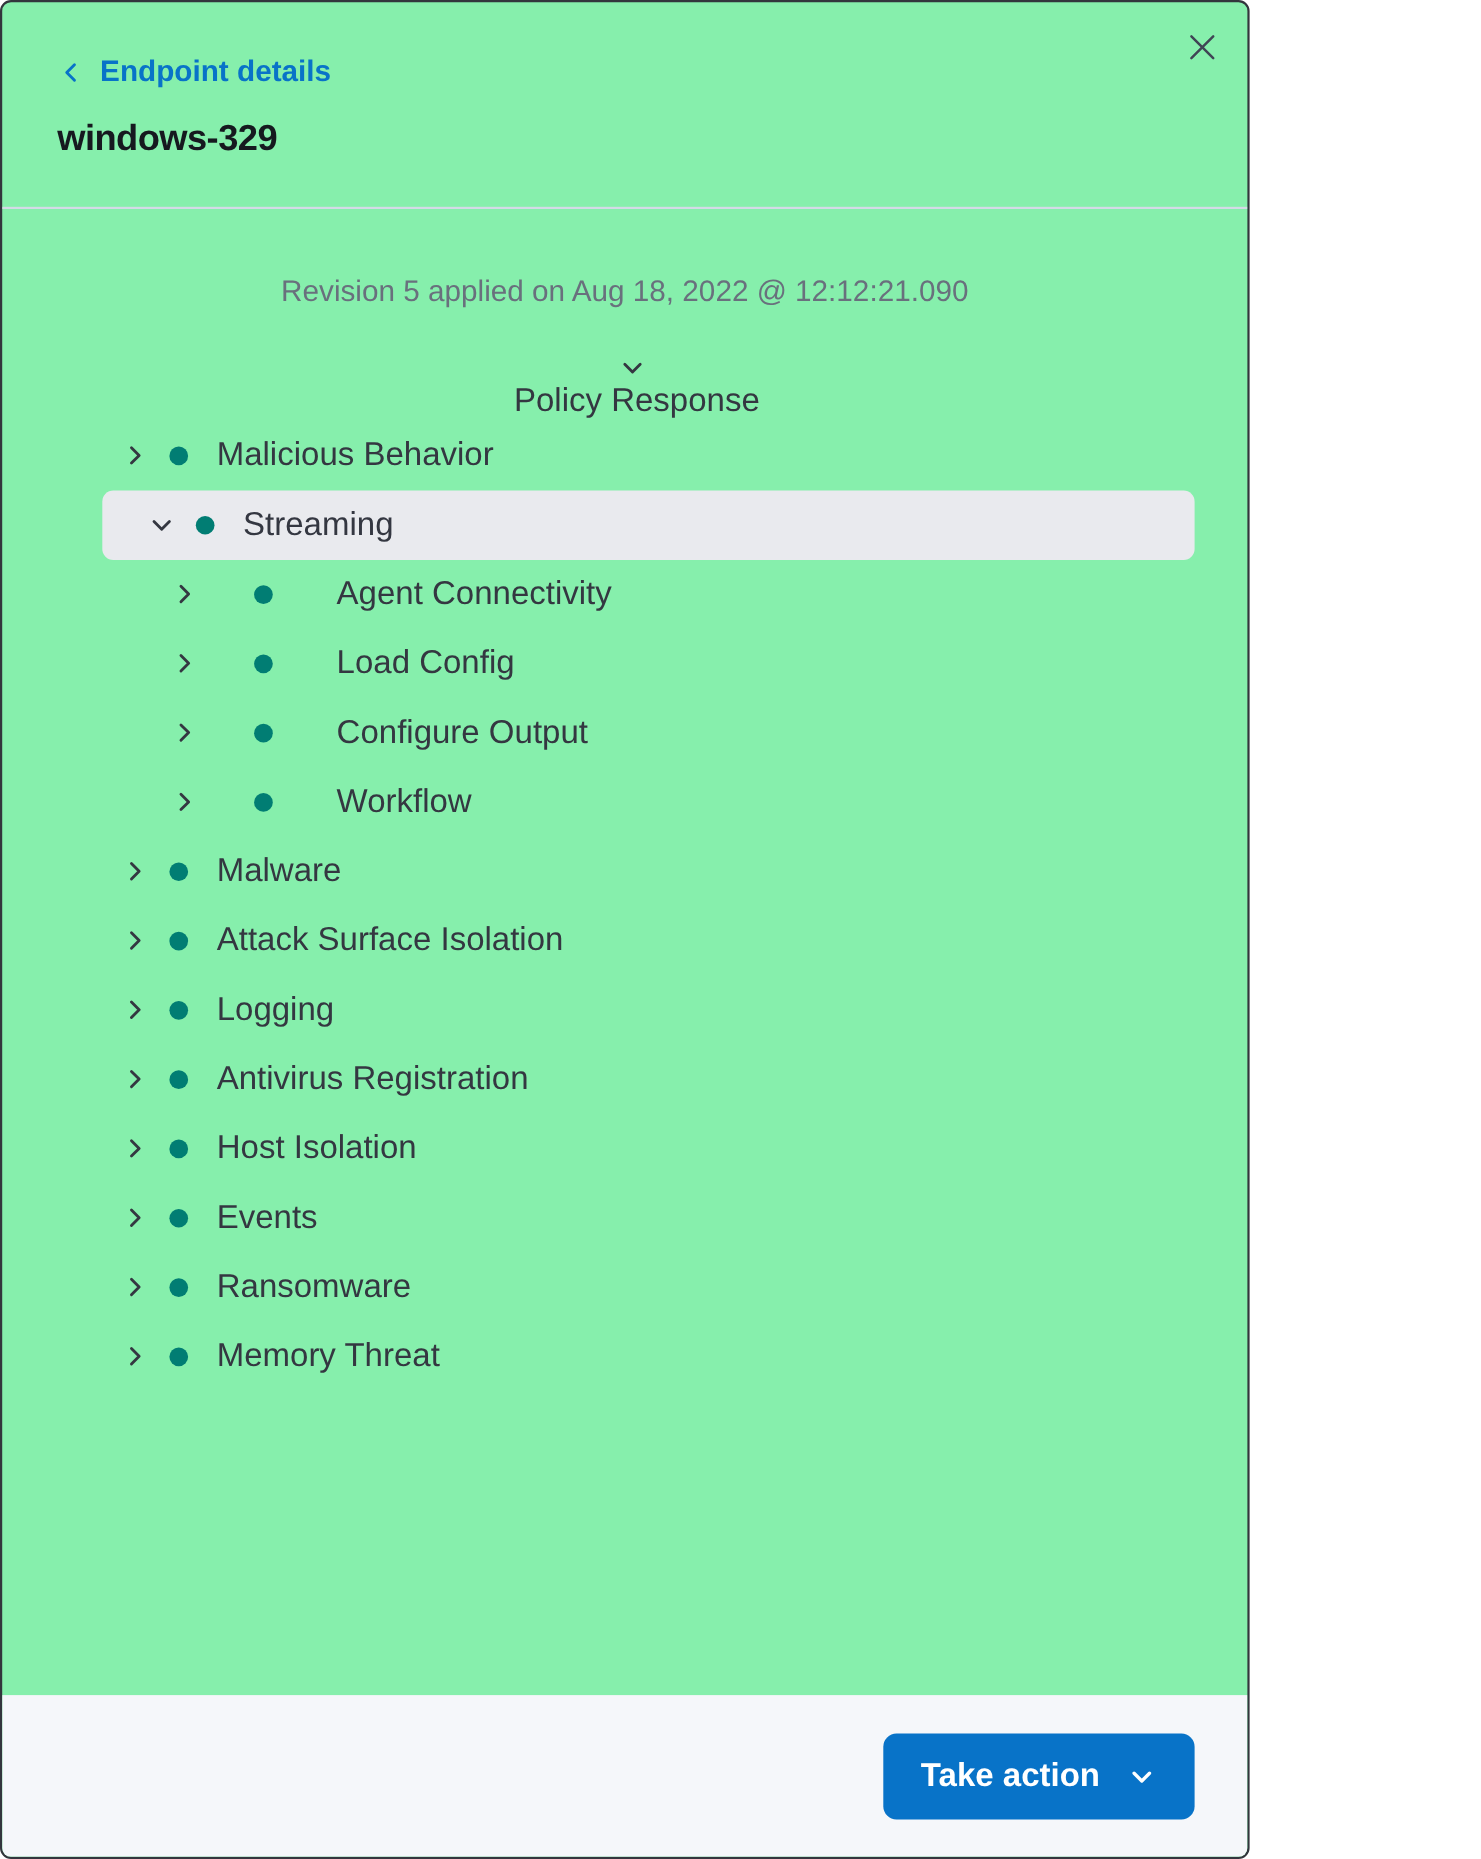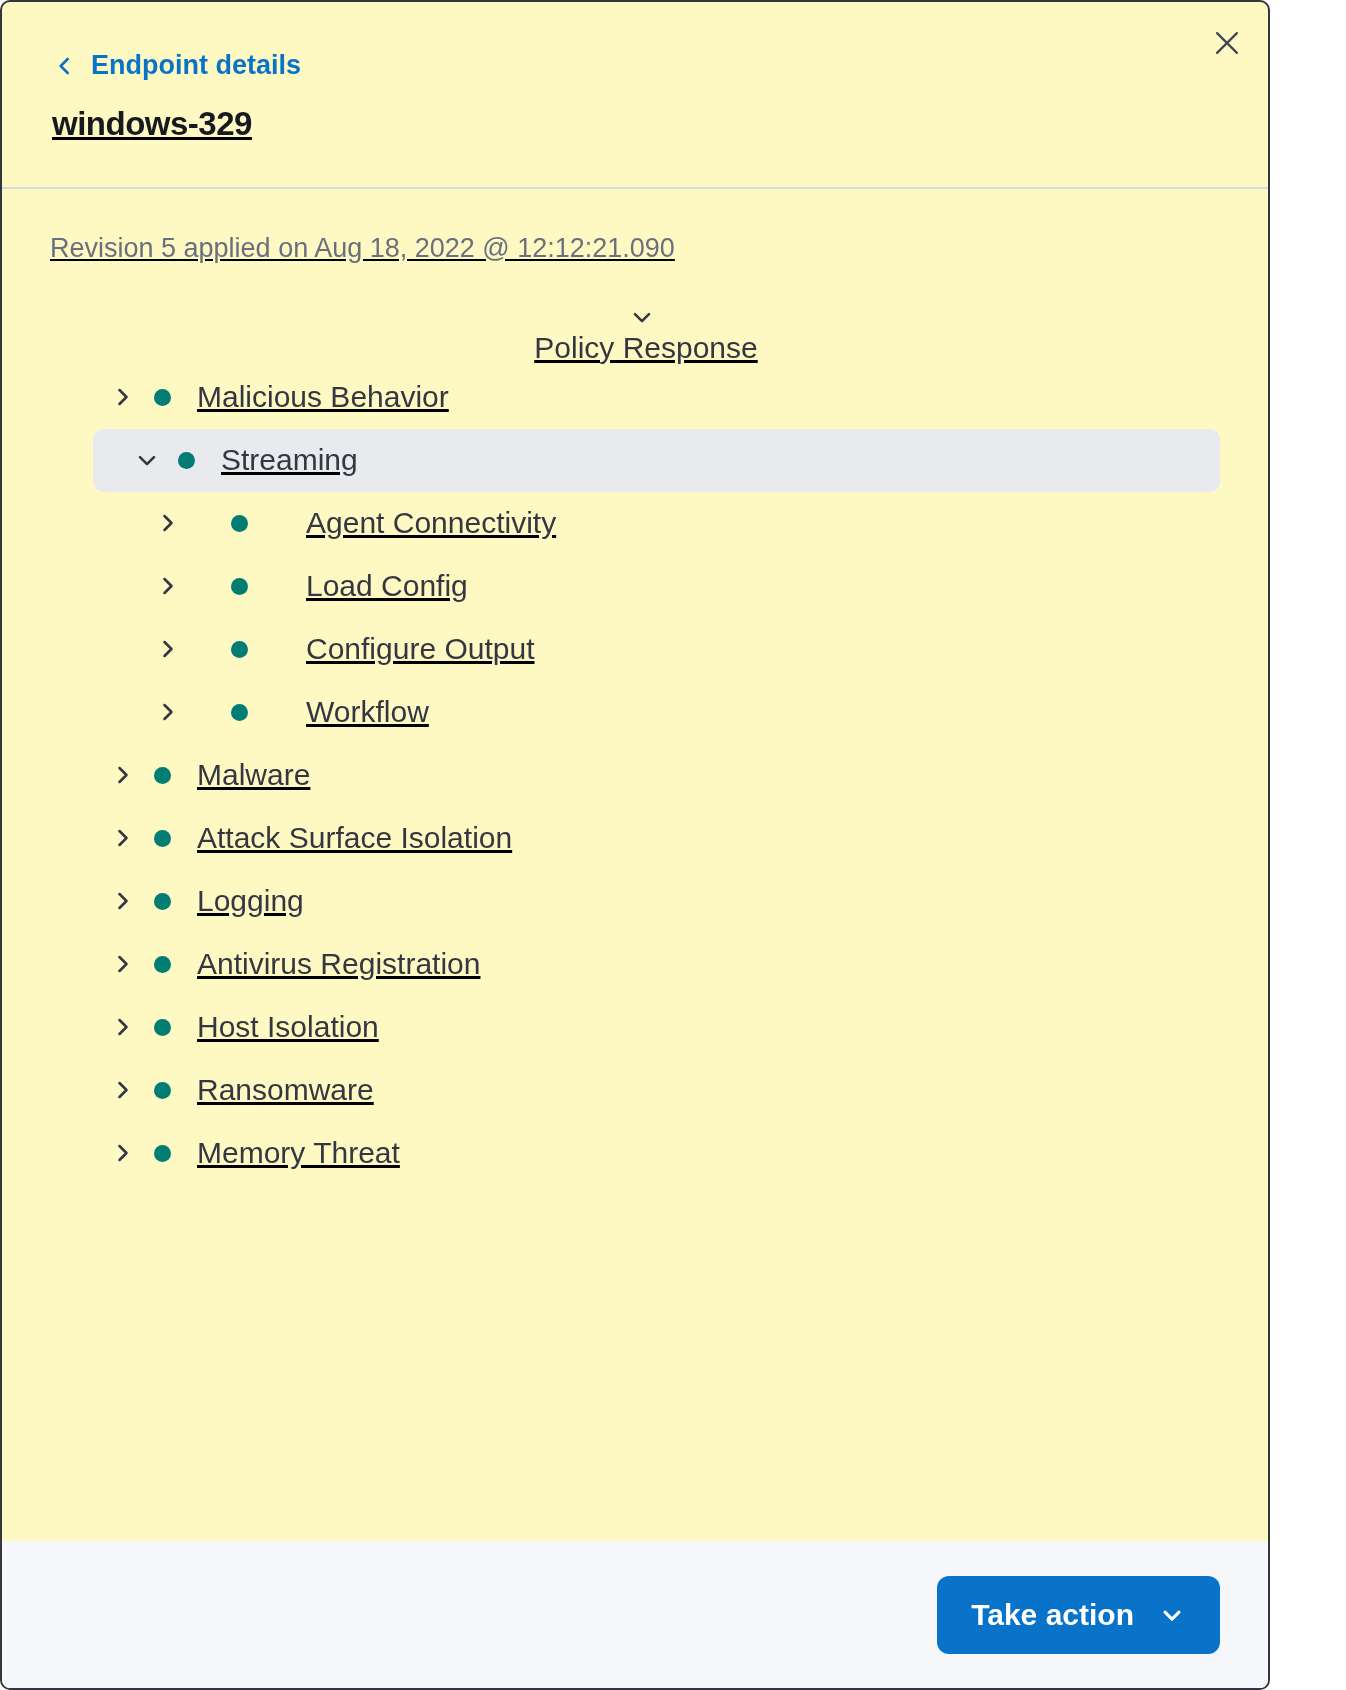--- a/index.html
+++ b/index.html
@@ -13,27 +13,26 @@
     --text-title: #16191F;
     --window-border: #33363D;
   }
   * { box-sizing: border-box; margin: 0; padding: 0; }
   html, body {
     font-family: "Liberation Sans", "DejaVu Sans", sans-serif;
     background: #ffffff;
   }
   .window {
     position: relative;
-    width: 1270px;
+    width: 1136px;
     height: 1690px;
-    background: #fef9c3;
+    background: #86efac;
     border: 2px solid var(--window-border);
     border-radius: 10px;
     overflow: hidden;
-    text-decoration: underline;
   }
   
   .close-btn {
     position: absolute;
     top: 20px;
     right: 20px;
     width: 42px;
     height: 42px;
     background: transparent;
     border: none;
@@ -65,24 +64,25 @@
   }
   .divider {
     margin-top: 34px;
     border: none;
     border-top: 2px solid var(--divider);
     width: 100%;
   }
   
   .flyout-body { padding: 0 48px; }
   .revision-text {
-    margin-top: 44px;
+    margin-top: 60px;
     font-size: 27px;
     line-height: 30px;
     color: var(--text-muted);
+    text-align: center;
   }
   .tree { margin-top: 40px; }
   .tree-row {
     display: flex;
     align-items: center;
     height: 63px;
     border-radius: 10px;
     cursor: pointer;
   }
   .tree-row.level-0 { padding-left: 13px; flex-direction: column; }
@@ -239,20 +239,27 @@
             <polyline points="9 6 15 12 9 18"></polyline>
           </svg>
           <span class="dot"></span>
           <span class="tree-label">Host Isolation</span>
         </div>
         <div class="tree-row level-1">
           <svg class="chev" viewBox="0 0 24 24" fill="none" stroke="#343741" stroke-width="2.2" stroke-linecap="round" stroke-linejoin="round">
             <polyline points="9 6 15 12 9 18"></polyline>
           </svg>
           <span class="dot"></span>
+          <span class="tree-label">Events</span>
+        </div>
+        <div class="tree-row level-1">
+          <svg class="chev" viewBox="0 0 24 24" fill="none" stroke="#343741" stroke-width="2.2" stroke-linecap="round" stroke-linejoin="round">
+            <polyline points="9 6 15 12 9 18"></polyline>
+          </svg>
+          <span class="dot"></span>
           <span class="tree-label">Ransomware</span>
         </div>
         <div class="tree-row level-1">
           <svg class="chev" viewBox="0 0 24 24" fill="none" stroke="#343741" stroke-width="2.2" stroke-linecap="round" stroke-linejoin="round">
             <polyline points="9 6 15 12 9 18"></polyline>
           </svg>
           <span class="dot"></span>
           <span class="tree-label">Memory Threat</span>
         </div>
       </div>

